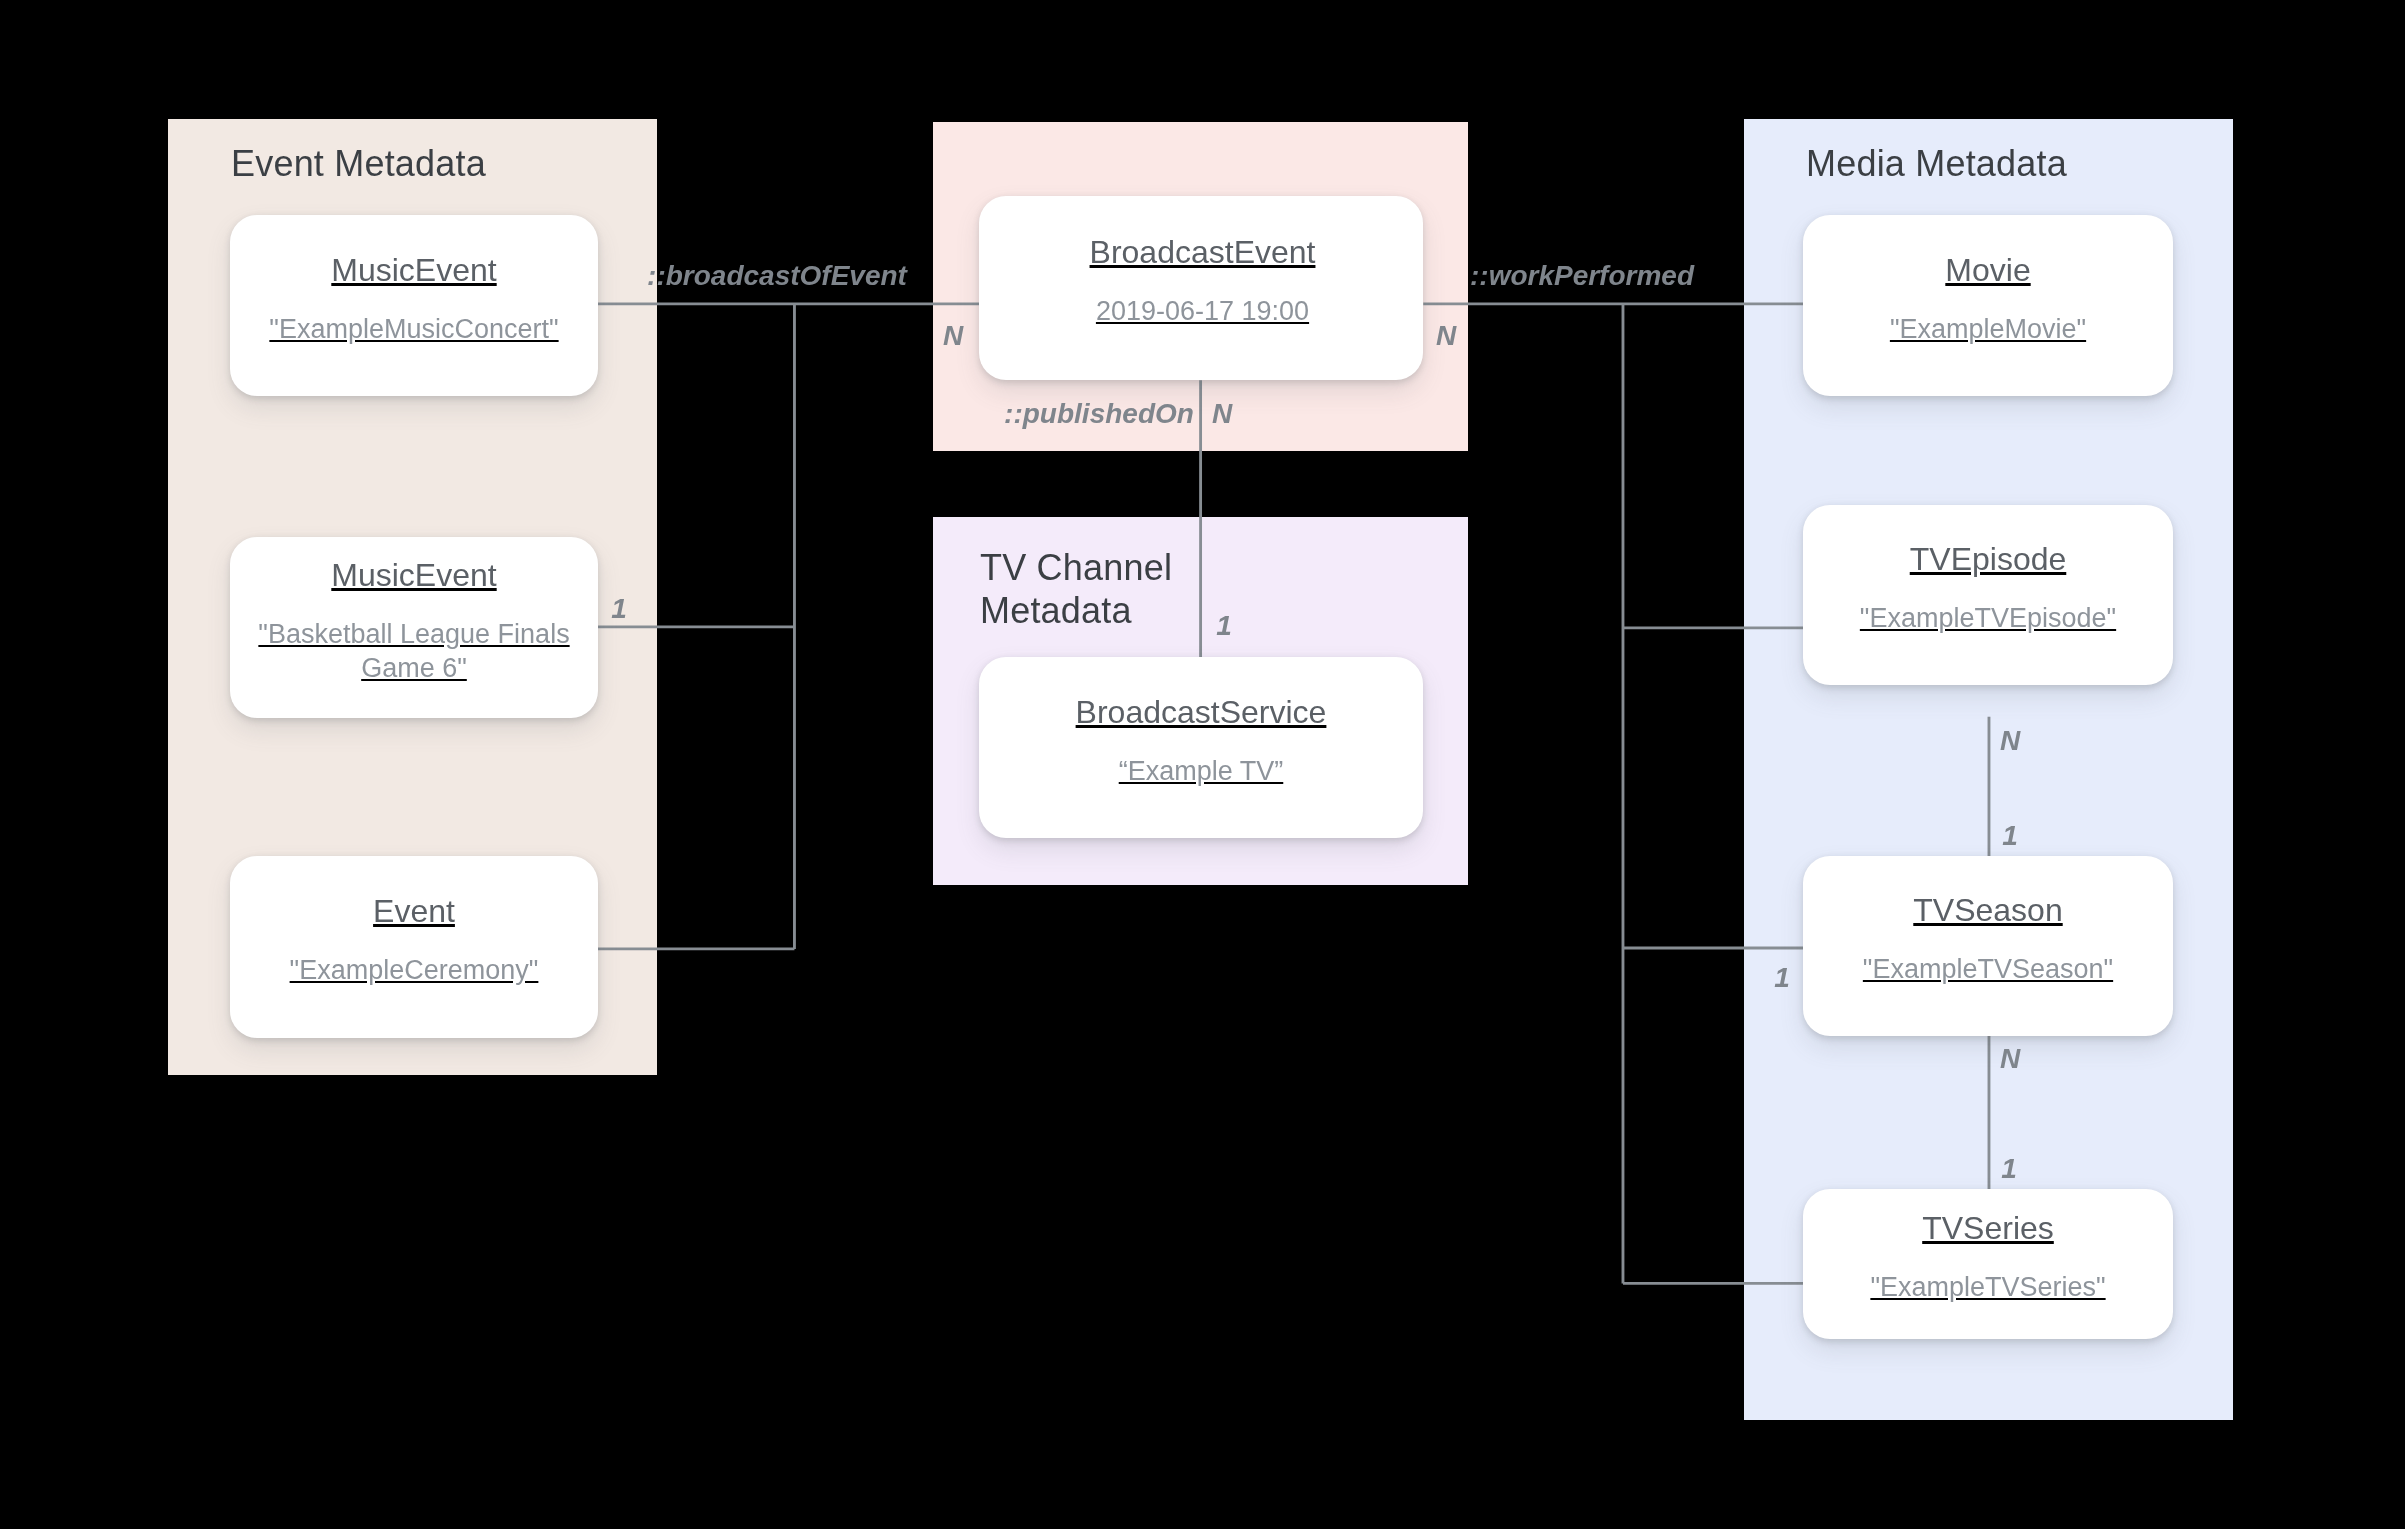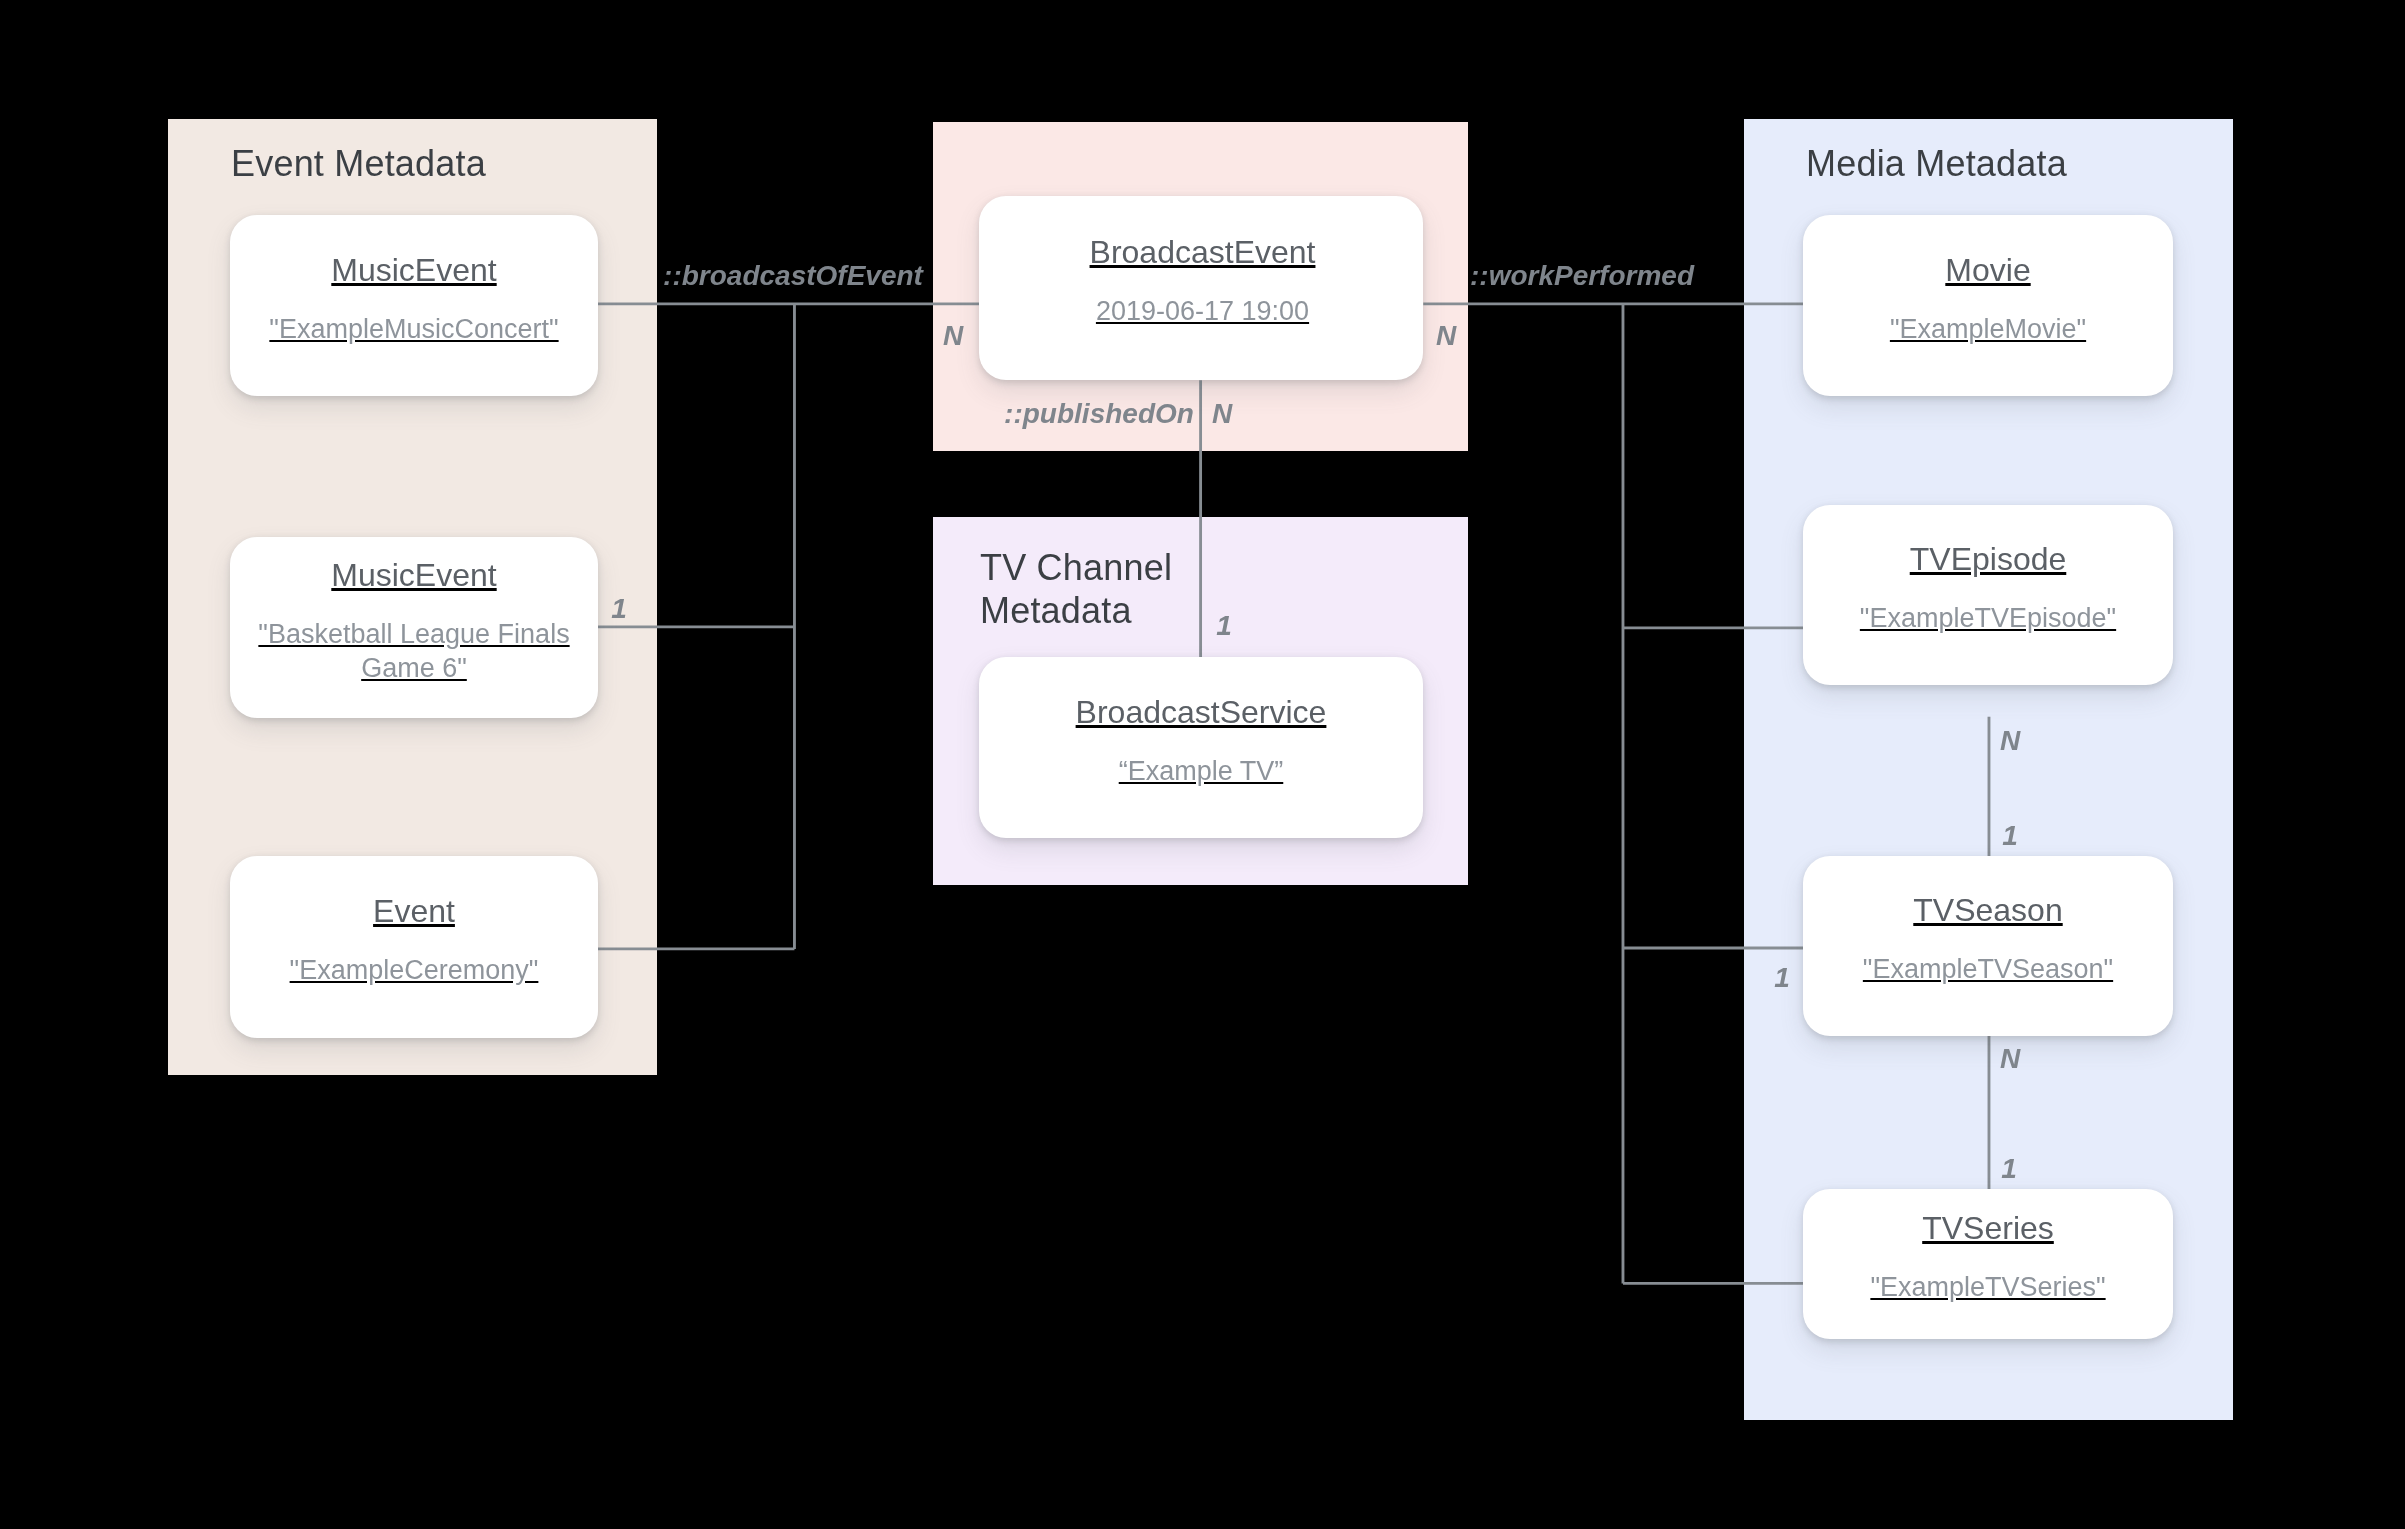--- a/index.html
+++ b/index.html
@@ -55,21 +55,21 @@
   .card-movie{left:1803px;top:215px;width:370px;height:181px;}
   .card-tvepisode{left:1803px;top:505px;width:370px;height:180px;}
   .card-tvseason{left:1803px;top:856px;width:370px;height:180px;}
   .card-tvseries{left:1803px;top:1189px;width:370px;height:150px;}
 
   .edge-label,.mult{
     position:absolute;transform:translate(-50%,-50%);
     font-size:28px;font-style:italic;font-weight:700;
     color:var(--edge-label);white-space:nowrap;
   }
-  .lbl-broadcastofevent{left:793px;top:276px;text-align:center;}
+  .lbl-broadcastofevent{left:777px;top:276px;text-align:center;}
   .lbl-workperformed{left:1582px;top:276px;}
   .lbl-publishedon{left:1099px;top:414px;}
 
   .m-broadcast-left{left:953px;top:336px;}
   .m-broadcast-right{left:1446px;top:336px;}
   .m-published-n{left:1222px;top:414px;}
   .m-tvchannel-1{left:1224px;top:626px;}
   .m-sports-1{left:619px;top:609px;}
   .m-season-branch-1{left:1782px;top:978px;}
   .m-episode-n{left:2010px;top:741px;}

